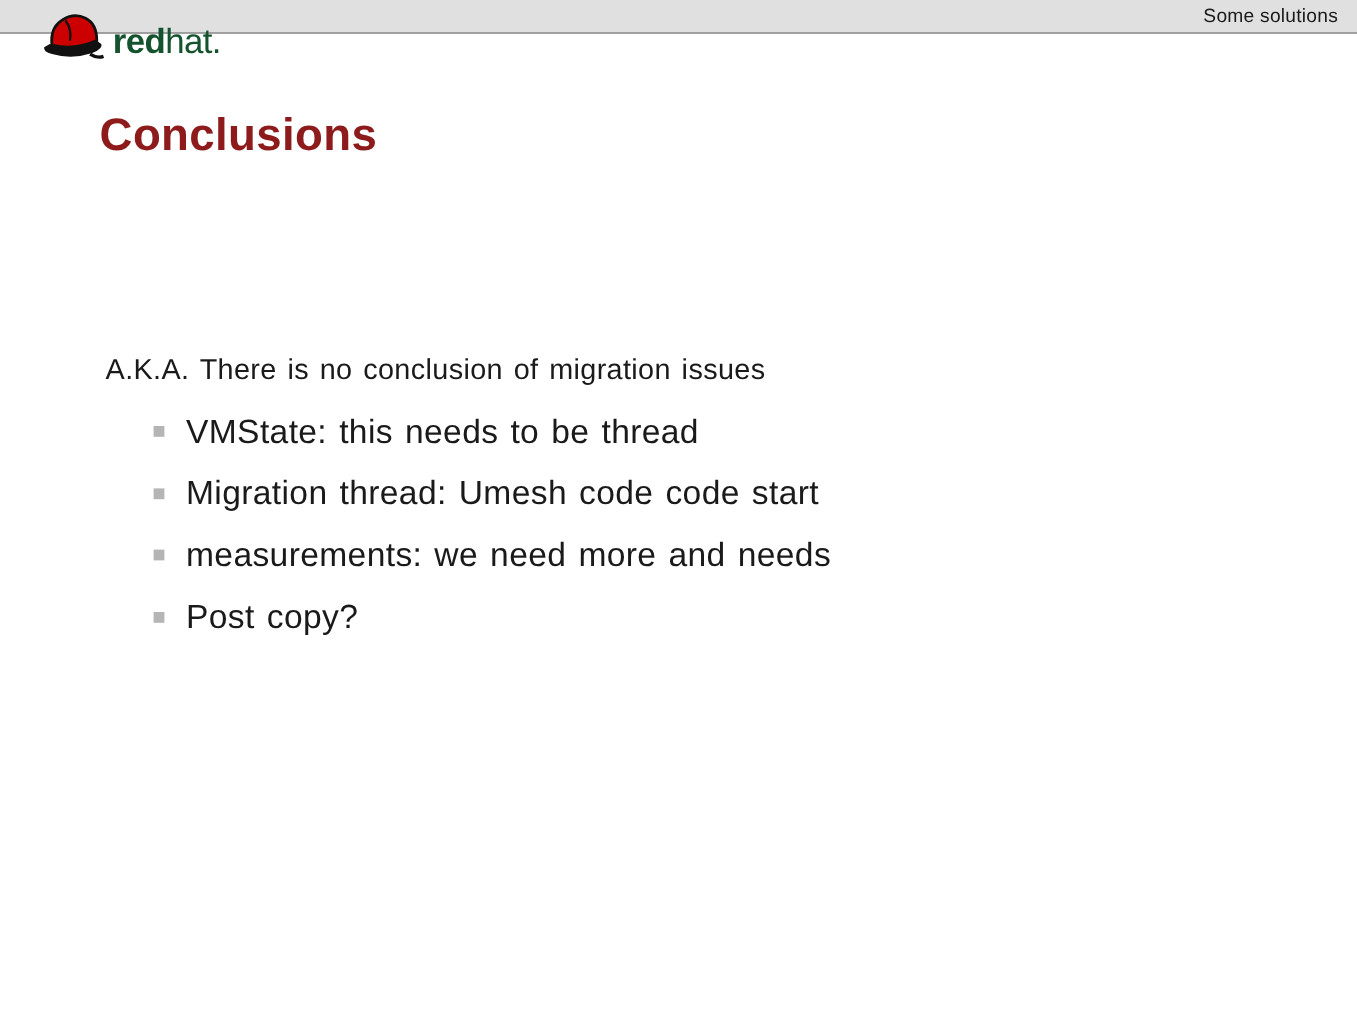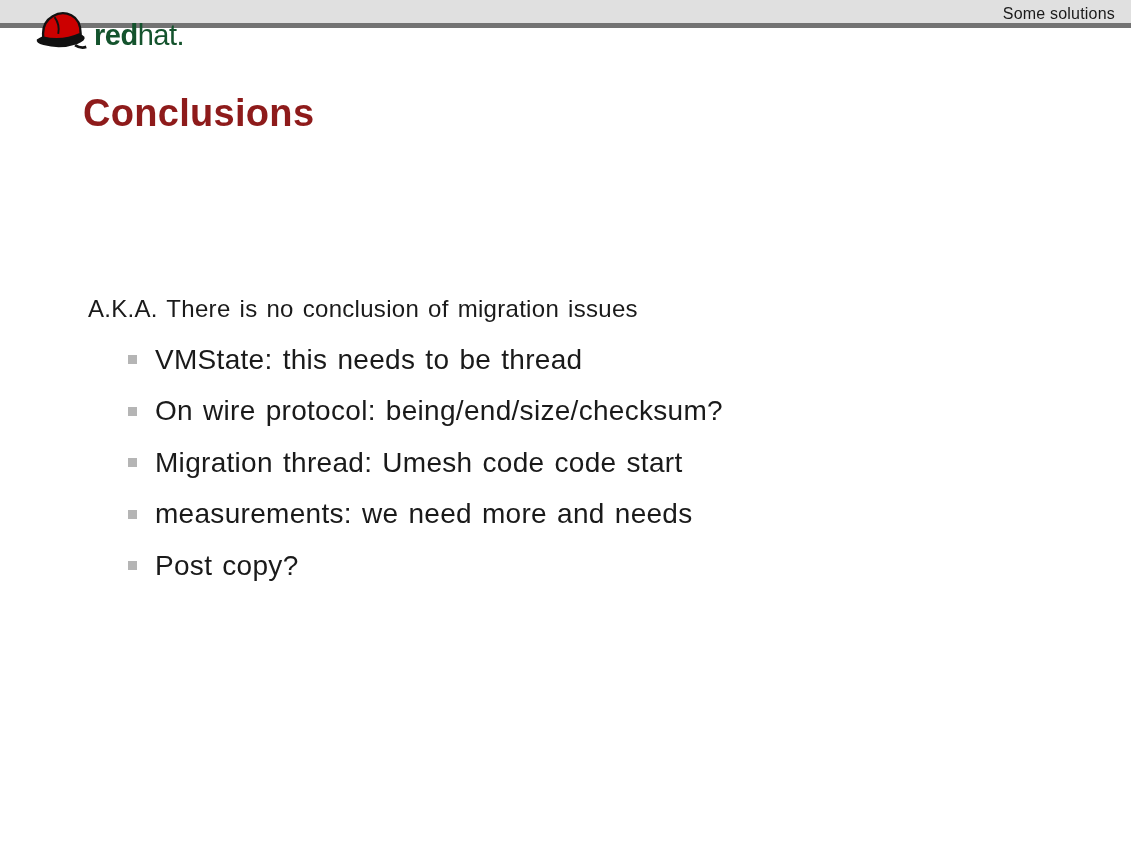--- a/index.html
+++ b/index.html
@@ -14,21 +14,21 @@
     height: 848px;
     background: #ffffff;
     overflow: hidden;
   }
   .topbar {
     position: absolute;
     top: 0; left: 0;
     width: 100%;
     height: 28px;
     background: #e0e0e0;
-    border-bottom: 5px solid #737373;
+    border-bottom: 1px solid #737373;
     box-sizing: border-box;
   }
   .topbar-label {
     position: absolute;
     right: 16px;
     top: 0;
     line-height: 27px;
     font-size: 16px;
     color: #1a1a1a;
     letter-spacing: 0.2px;
@@ -131,24 +131,20 @@
 
   <div class="content">
     <div class="intro-line">A.K.A. There is no conclusion of migration issues</div>
 
     <ul class="bullet-list">
   <li>
     <span class="bullet-square" style="background: rgb(181, 181, 181);"></span>
     <span class="bullet-text">VMState: this needs to be thread</span>
   </li>
 
-  <li>
-    <span class="bullet-square" style="background: rgb(181, 181, 181);"></span>
-    <span class="bullet-text">On wire protocol: being/end/size/checksum?</span>
-  </li>
 
   <li>
     <span class="bullet-square" style="background: rgb(181, 181, 181);"></span>
     <span class="bullet-text">Migration thread: Umesh code code start</span>
   </li>
 
 
   <li>
     <span class="bullet-square" style="background: rgb(181, 181, 181);"></span>
     <span class="bullet-text">measurements: we need more and needs</span>

